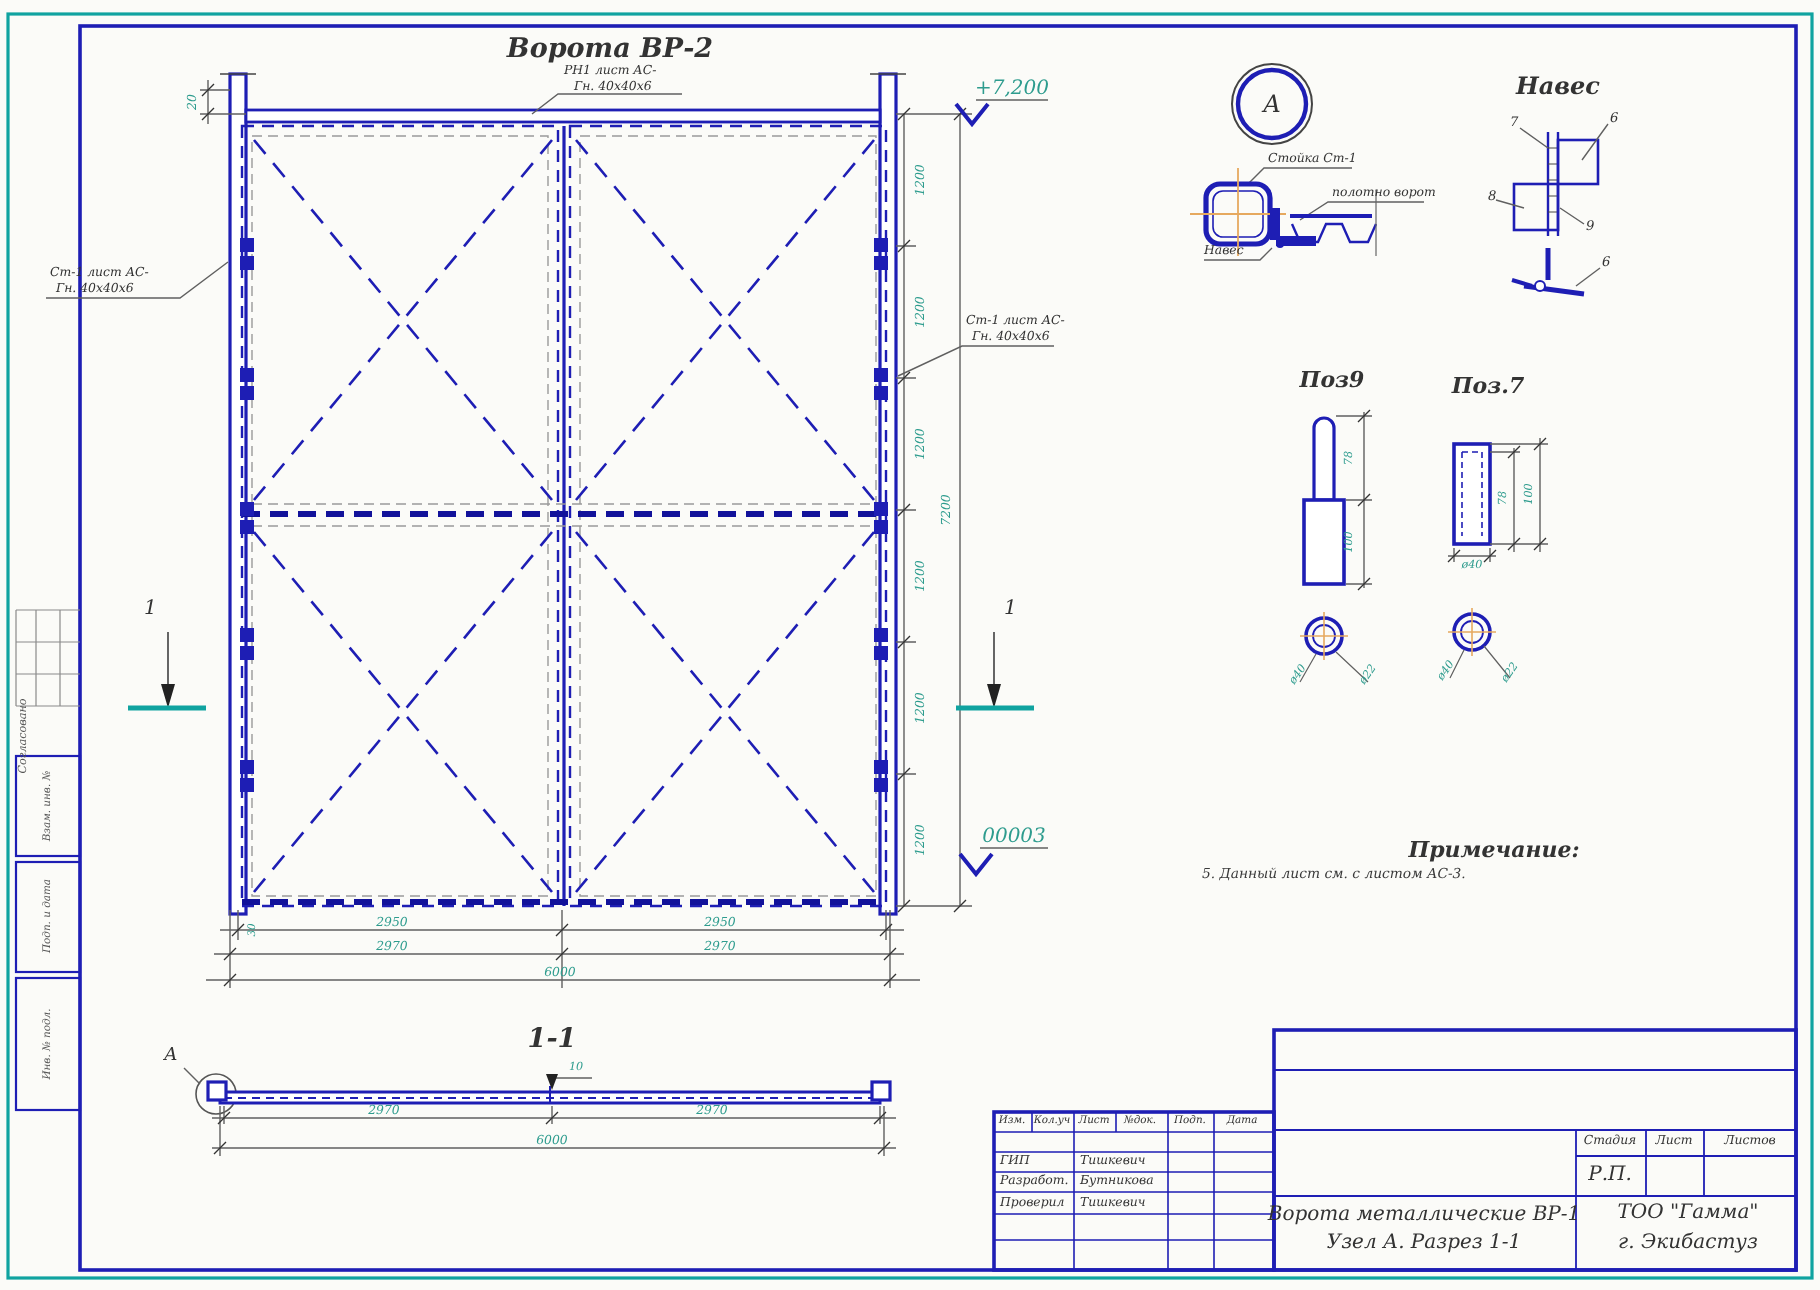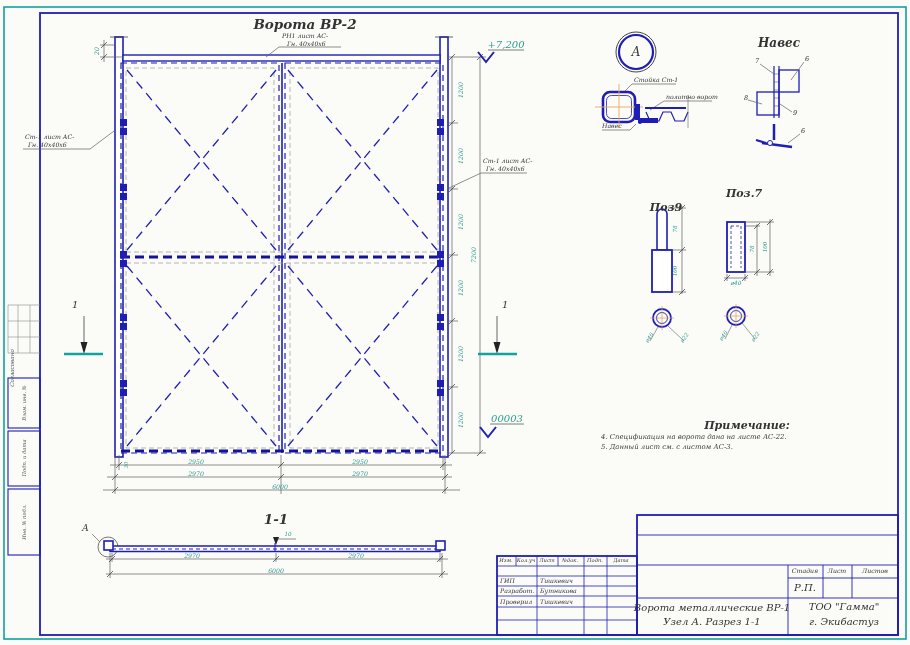--- a/index.html
+++ b/index.html
@@ -262,36 +262,35 @@
 <span class="t s6" style="left:666px;top:94px">полотно ворот</span>
 <span class="t s6" style="left:602px;top:123px">Навес</span>
 
 <span class="t c s12 b" style="left:779px;top:43px">Навес</span>
 <span class="t s65" style="left:755px;top:58px">7</span>
 <span class="t s65" style="left:805px;top:56px">6</span>
 <span class="t s65" style="left:744px;top:95px">8</span>
 <span class="t s65" style="left:793px;top:110px">9</span>
 <span class="t s65" style="left:801px;top:128px">6</span>
 
-<span class="t c s11 b" style="left:666px;top:207px">Поз9</span>
+<span class="t c s11 b" style="left:666px;top:190px">Поз9</span>
 <span class="t r s55 teal" style="left:676px;top:229px">78</span>
 <span class="t r s55 teal" style="left:676px;top:271px">100</span>
 <span class="t r55 s55 teal" style="left:650px;top:338px">ø40</span>
 <span class="t r55 s55 teal" style="left:685px;top:338px">ø22</span>
 
 <span class="t c s11 b" style="left:744px;top:193px">Поз.7</span>
 <span class="t r s55 teal" style="left:753px;top:249px">78</span>
 <span class="t r s55 teal" style="left:766px;top:247px">100</span>
 <span class="t c s55 teal" style="left:736px;top:284px">ø40</span>
 <span class="t r55 s55 teal" style="left:724px;top:336px">ø40</span>
 <span class="t r55 s55 teal" style="left:756px;top:337px">ø22</span>
 
 <span class="t c s11 b" style="left:747px;top:425px;">Примечание:</span>
 <div class="notes">
-  <div class="ni">4. Спецификация на ворота дана на листе АС-22.</div>
   <div class="ni">5. Данный лист см. с листом АС-3.</div>
 </div>
 
 <span class="t c s13 b" style="left:276px;top:520px">1-1</span>
 <span class="t s9" style="left:82px;top:524px">А</span>
 <span class="t c s55 teal" style="left:288px;top:535px">10</span>
 <span class="t c s6 teal" style="left:192px;top:556px">2970</span>
 <span class="t c s6 teal" style="left:356px;top:556px">2970</span>
 <span class="t c s6 teal" style="left:276px;top:571px">6000</span>
 

